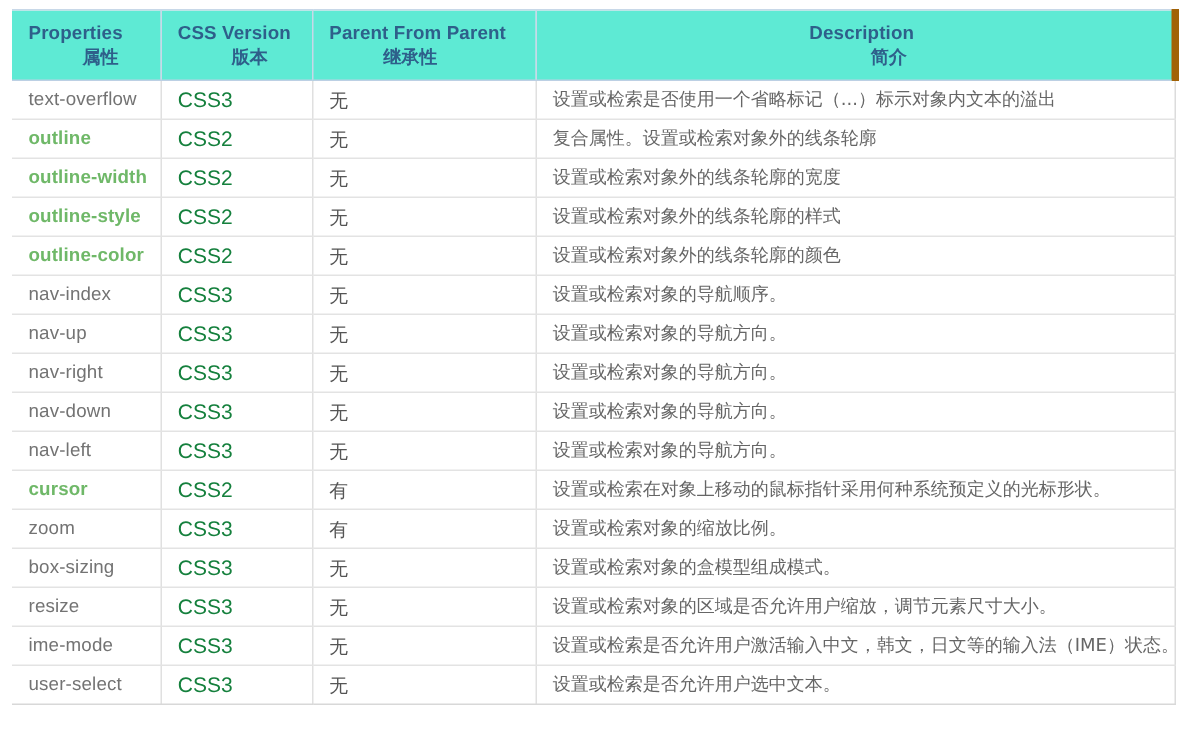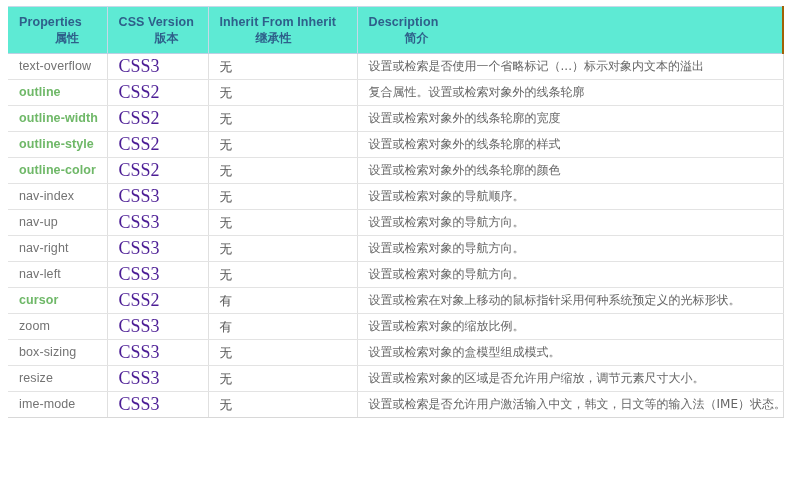--- a/index.html
+++ b/index.html
@@ -43,21 +43,21 @@
     font-weight: bold;
     text-align: left;
     vertical-align: top;
     padding: 7px 0 7px 11px;
     line-height: 16px;
     border-top: 1px solid #c8d8e8;
     border-bottom: 1px solid #bcd0e4;
     border-right: 1px solid #c8d8e8;
     white-space: nowrap;
   }
-  thead th:last-child { border-right: 2px solid #a16207; }
+  thead th:last-child { border-right: 5px solid #a16207; text-align: center; }
 
   thead th .hdr-en {
     display: block;
     font-family: "Liberation Sans", "DejaVu Sans", sans-serif;
     letter-spacing: .1px;
   }
   thead th .hdr-cn {
     display: block;
     font-family: "DejaVu Sans", "Liberation Sans", sans-serif;
     font-size: 12px;
@@ -83,23 +83,22 @@
   tbody tr:last-child td { border-bottom: 1px solid #d8d8d8; }
 
   td.prop-name {
     font-size: 12.5px;
     letter-spacing: .1px;
   }
   td.prop-name.css3 { color: #737373; }
   td.prop-name.css2 { color: #6fb868; font-weight: bold; }
 
   td.ver {
-    color: #4c1d95;
-    font-size: 18px;
-    font-family: Liberation Serif, serif;
+    color: #15803d;
+    font-size: 14px;
   }
   td.inherit {
     color: #555555;
     font-family: "DejaVu Sans", "Liberation Sans", sans-serif;
     font-size: 12.5px;
   }
   td.desc {
     color: #666666;
     font-family: "DejaVu Sans", "Liberation Sans", sans-serif;
     font-size: 12px;
@@ -120,21 +119,21 @@
       <tr>
           <th>
             <span class="hdr-en">Properties</span>
             <span class="hdr-cn">属性</span>
           </th>
           <th>
             <span class="hdr-en">CSS Version</span>
             <span class="hdr-cn">版本</span>
           </th>
           <th>
-            <span class="hdr-en">Inherit From Inherit</span>
+            <span class="hdr-en">Parent From Parent</span>
             <span class="hdr-cn">继承性</span>
           </th>
           <th>
             <span class="hdr-en">Description</span>
             <span class="hdr-cn">简介</span>
           </th>
         </tr>
     </thead>
     <tbody>
         <tr>
@@ -179,20 +178,26 @@
           <td class="inherit">无</td>
           <td class="desc">设置或检索对象的导航方向。</td>
         </tr>
         <tr>
           <td class="prop-name css3">nav-right</td>
           <td class="ver">CSS3</td>
           <td class="inherit">无</td>
           <td class="desc">设置或检索对象的导航方向。</td>
         </tr>
         <tr>
+          <td class="prop-name css3">nav-down</td>
+          <td class="ver">CSS3</td>
+          <td class="inherit">无</td>
+          <td class="desc">设置或检索对象的导航方向。</td>
+        </tr>
+        <tr>
           <td class="prop-name css3">nav-left</td>
           <td class="ver">CSS3</td>
           <td class="inherit">无</td>
           <td class="desc">设置或检索对象的导航方向。</td>
         </tr>
         <tr>
           <td class="prop-name css2">cursor</td>
           <td class="ver">CSS2</td>
           <td class="inherit">有</td>
           <td class="desc">设置或检索在对象上移动的鼠标指针采用何种系统预定义的光标形状。</td>
@@ -213,16 +218,22 @@
           <td class="prop-name css3">resize</td>
           <td class="ver">CSS3</td>
           <td class="inherit">无</td>
           <td class="desc">设置或检索对象的区域是否允许用户缩放，调节元素尺寸大小。</td>
         </tr>
         <tr>
           <td class="prop-name css3">ime-mode</td>
           <td class="ver">CSS3</td>
           <td class="inherit">无</td>
           <td class="desc">设置或检索是否允许用户激活输入中文，韩文，日文等的输入法（IME）状态。</td>
+        </tr>
+        <tr>
+          <td class="prop-name css3">user-select</td>
+          <td class="ver">CSS3</td>
+          <td class="inherit">无</td>
+          <td class="desc">设置或检索是否允许用户选中文本。</td>
         </tr>
       </tbody>
   </table>
 </div>
 
 </body></html>

